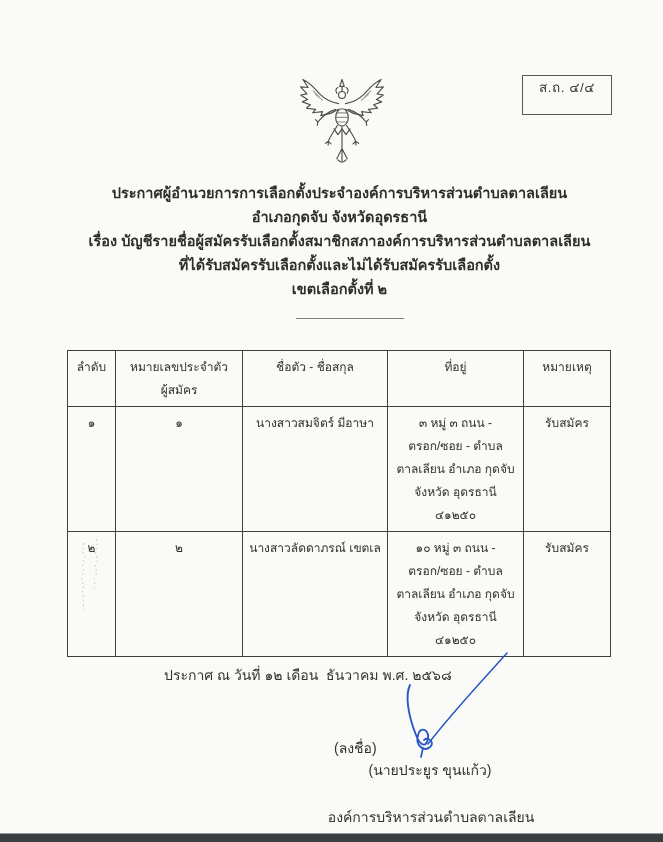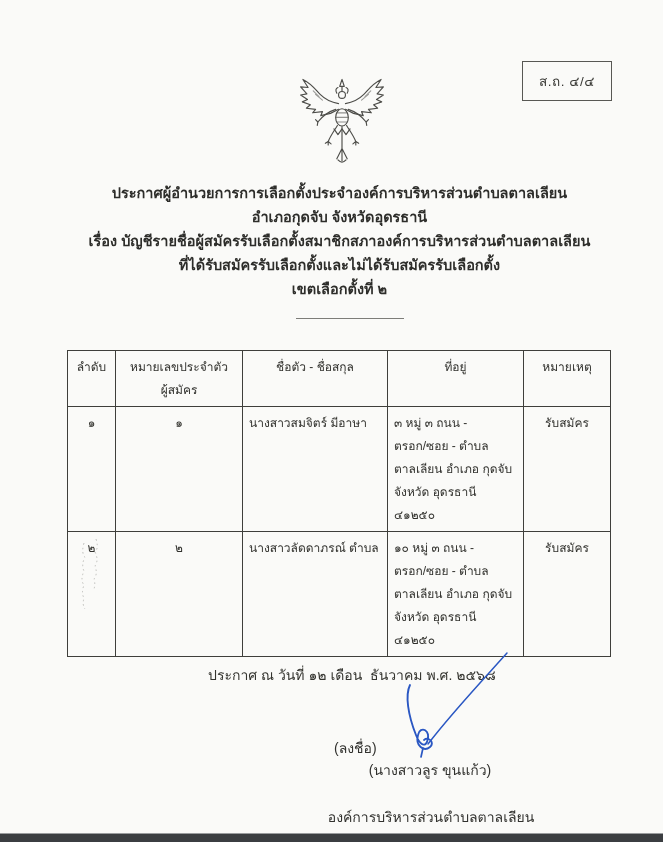--- a/index.html
+++ b/index.html
@@ -7,23 +7,23 @@
     position:relative;
     width:663px;height:842px;
     margin:0 auto;
     background:#fafaf8;
     font-family:"Liberation Sans",sans-serif;
     color:#31312e;
     overflow:hidden;
   }
   
   .badge{
-    position:absolute;left:522px;top:61px;width:88px;height:38px;
+    position:absolute;left:522px;top:75px;width:88px;height:38px;
     border:1.5px solid #585854;
-    display:flex;align-items:center;justify-content:center;
+    display:flex;align-items:flex-start;justify-content:center;
     font-size:13.5px;letter-spacing:.5px;color:#3a3a36;
   }
   
   .emblem{position:absolute;left:296px;top:76px;width:92px;height:92px;}
   .emblem svg{width:100%;height:100%;}
   
   .title-block{
     position:absolute;top:181px;left:0;width:663px;
     text-align:center;font-size:14.5px;font-weight:bold;
     line-height:24px;color:#2d2d2a;margin-left:8px;
@@ -40,27 +40,27 @@
   }
   table.cand td,table.cand th{
     border:1.4px solid #3f3f3b;
     vertical-align:top;
     padding:5px 6px 4px 6px;
     line-height:23px;
     font-weight:normal;
   }
   table.cand th{text-align:center;white-space:pre-line;}
   .c-center{text-align:center;}
-  .c-left{text-align:left;}
+  .c-left{text-align:center;}
   .addr{white-space:pre-line;margin-left:24px;}
   tr.hdr{height:47px;}
   tr.r1{height:120px;}
   tr.r2{height:118px;}
   
-  .date-line{position:absolute;left:164px;top:664px;font-size:14px;white-space:pre;color:#34342f;margin-left:44px;}
+  .date-line{position:absolute;left:164px;top:664px;font-size:14px;white-space:pre;color:#34342f;}
   .sign-label{position:absolute;left:334px;top:737px;font-size:14px;}
   .signer-name{position:absolute;left:330px;top:759px;width:200px;text-align:center;font-size:14px;}
   .signer-title1{position:absolute;left:328px;top:783px;width:208px;text-align:center;font-size:14px;}
   .signer-title2{position:absolute;left:325px;top:806px;width:212px;text-align:center;font-size:14px;}
   .signature{position:absolute;left:395px;top:645px;width:145px;height:120px;}
   .scribble{position:absolute;left:66px;top:535px;width:44px;height:95px;}
   .scan-strip{
     position:absolute;left:0;bottom:0;width:663px;height:8px;
     background:#3b3e41;
     box-shadow:0 -1px 0 #9a9c9e;
@@ -129,21 +129,21 @@
       <td class="c-left addr">๓ หมู่ ๓ ถนน -
 ตรอก/ซอย - ตำบล
 ตาลเลียน อำเภอ กุดจับ
 จังหวัด อุดรธานี
 ๔๑๒๕๐</td>
       <td class="c-center">รับสมัคร</td>
     </tr>
     <tr class="r2">
       <td class="c-center">๒</td>
       <td class="c-center">๒</td>
-      <td class="c-left">นางสาวลัดดาภรณ์ ตำบล</td>
+      <td class="c-left">นางสาวลัดดาภรณ์ เขตเล</td>
       <td class="c-left addr">๑๐ หมู่ ๓ ถนน -
 ตรอก/ซอย - ตำบล
 ตาลเลียน อำเภอ กุดจับ
 จังหวัด อุดรธานี
 ๔๑๒๕๐</td>
       <td class="c-center">รับสมัคร</td>
     </tr>
   </tbody>
     </table>
 
@@ -158,18 +158,18 @@
 
   <div class="signature">
     <svg viewBox="0 0 145 120" fill="none" stroke="#2a57c3" stroke-linecap="round" stroke-linejoin="round">
       <path stroke-width="1.9" d="M15,40 C10,50 13,70 21,90 C24,98 29,103 32,97 C37,85 25,80 23,90 C20,101 29,107 35,102 C40,98 34,91 29,95"></path>
       <path stroke-width="1.7" d="M28,103 L26,112"></path>
       <path stroke-width="1.5" d="M33,99 C55,70 85,38 112,8"></path>
     </svg>
   </div>
 
   <div class="sign-label">(ลงชื่อ)</div>
-  <div class="signer-name">(นางสาวลูร ขุนแก้ว)</div>
+  <div class="signer-name">(นายประยูร ขุนแก้ว)</div>
   <div class="signer-title2">องค์การบริหารส่วนตำบลตาลเลียน</div>
 
   <div class="scan-strip"></div>
 
 </div>
 
 </body></html>

